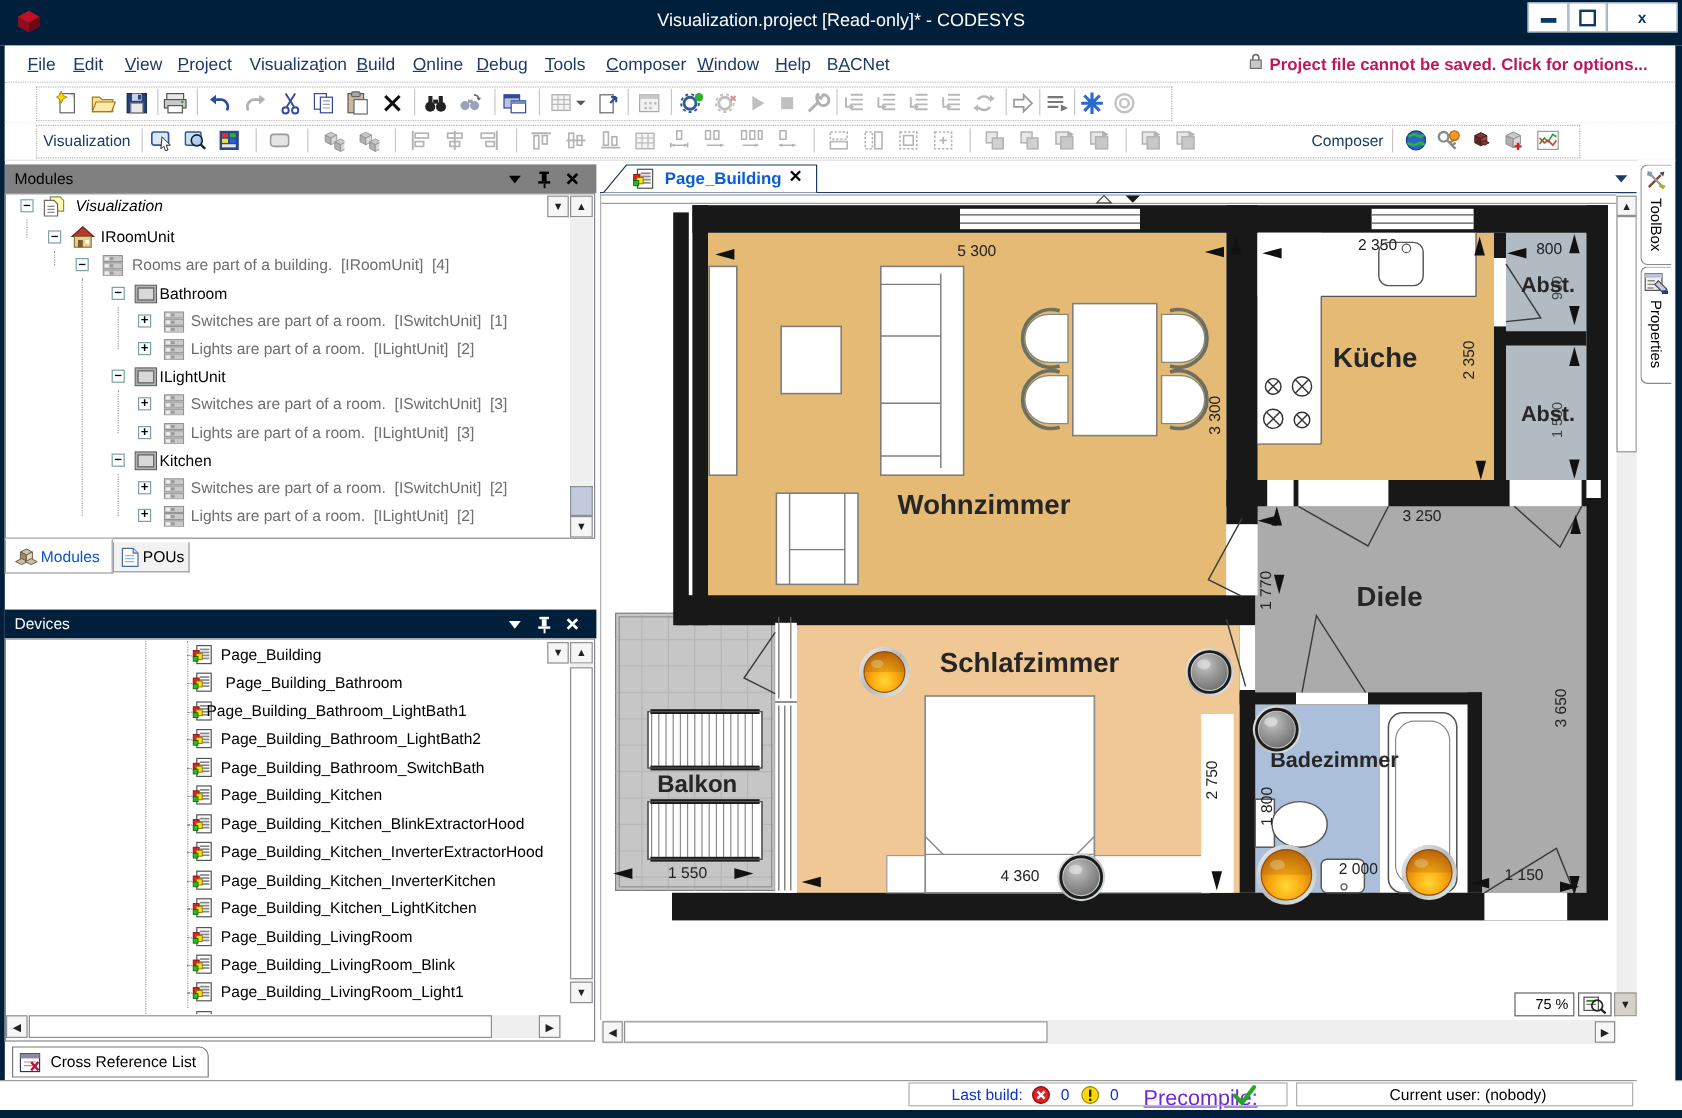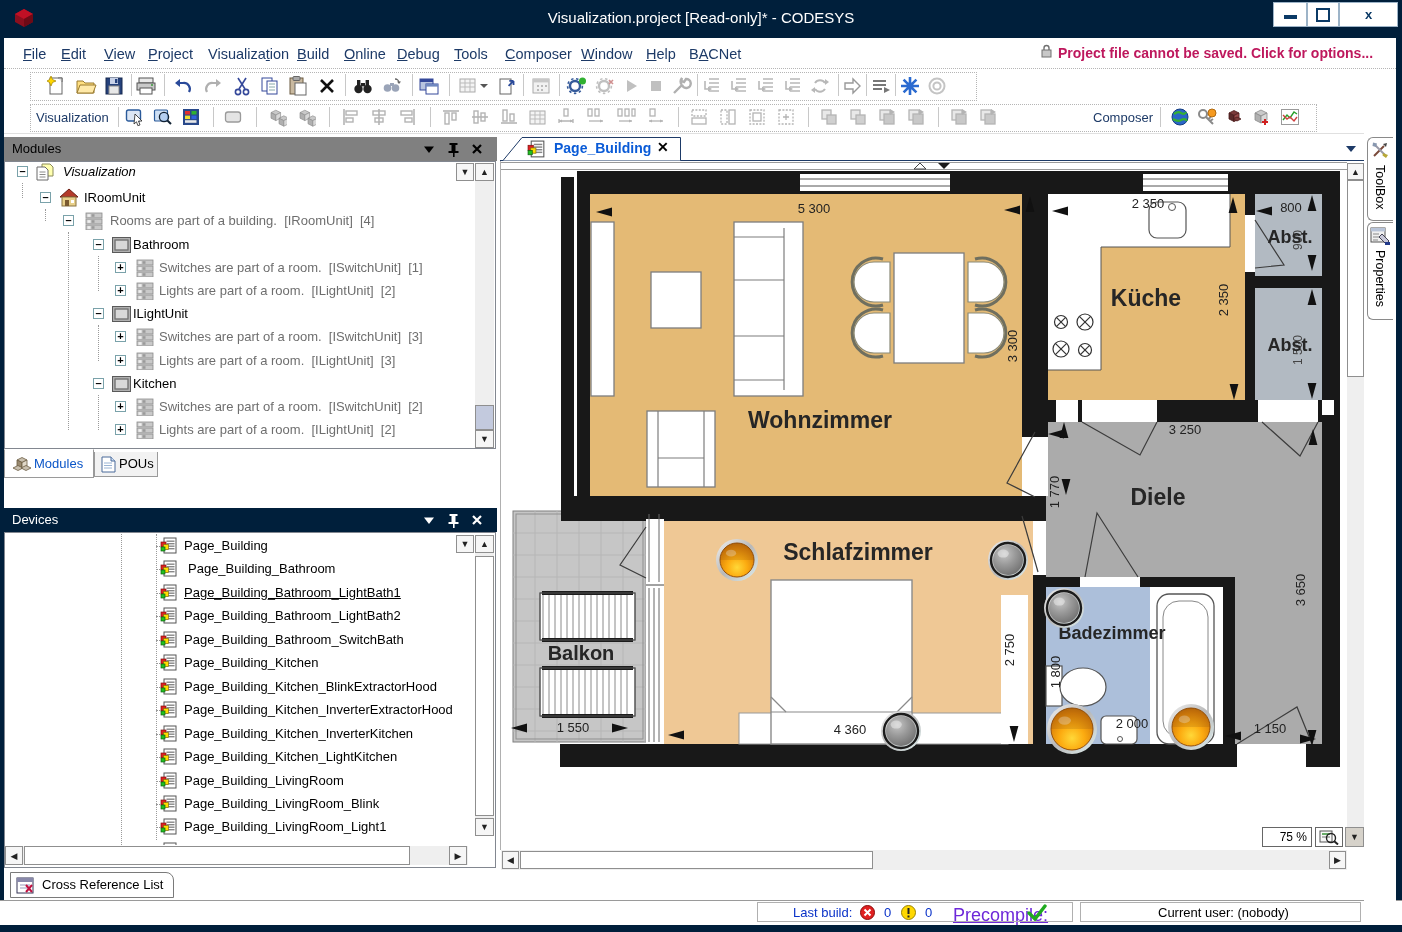--- a/index.html
+++ b/index.html
@@ -664,21 +664,21 @@
 <svg class="abs" style="left:160px;top:584px" width="19" height="18" viewBox="0 0 19 18">
 <rect x="4" y="1" width="12" height="15" fill="#fff" stroke="#555"></rect>
 <rect x="6.5" y="3.5" width="8" height="1.4" fill="#888"></rect>
 <rect x="6.5" y="6" width="8" height="1.4" fill="#888"></rect>
 <rect x="6.5" y="8.5" width="8" height="1.4" fill="#888"></rect>
 <rect x="6.5" y="11" width="8" height="1.4" fill="#888"></rect>
 <rect x="1" y="5" width="5" height="5" fill="#e02020" stroke="#801010" stroke-width="0.7"></rect>
 <rect x="3.5" y="7.5" width="5" height="5" fill="#ffe000" stroke="#806f10" stroke-width="0.7"></rect>
 <rect x="1" y="10" width="4" height="4" fill="#20c020" stroke="#106010" stroke-width="0.7"></rect>
 </svg>
-<div class="trow" style="left:184px;top:581px;text-decoration:underline;">Page_Building_Bathroom_LightBath1</div>
+<div class="trow" style="left:172px;top:581px;">Page_Building_Bathroom_LightBath1</div>
 <div class="abs" style="left:156px;top:616px;width:8px;height:0;border-top:1px dotted #9a9a9a;"></div>
 <svg class="abs" style="left:160px;top:607px" width="19" height="18" viewBox="0 0 19 18">
 <rect x="4" y="1" width="12" height="15" fill="#fff" stroke="#555"></rect>
 <rect x="6.5" y="3.5" width="8" height="1.4" fill="#888"></rect>
 <rect x="6.5" y="6" width="8" height="1.4" fill="#888"></rect>
 <rect x="6.5" y="8.5" width="8" height="1.4" fill="#888"></rect>
 <rect x="6.5" y="11" width="8" height="1.4" fill="#888"></rect>
 <rect x="1" y="5" width="5" height="5" fill="#e02020" stroke="#801010" stroke-width="0.7"></rect>
 <rect x="3.5" y="7.5" width="5" height="5" fill="#ffe000" stroke="#806f10" stroke-width="0.7"></rect>
 <rect x="1" y="10" width="4" height="4" fill="#20c020" stroke="#106010" stroke-width="0.7"></rect>

